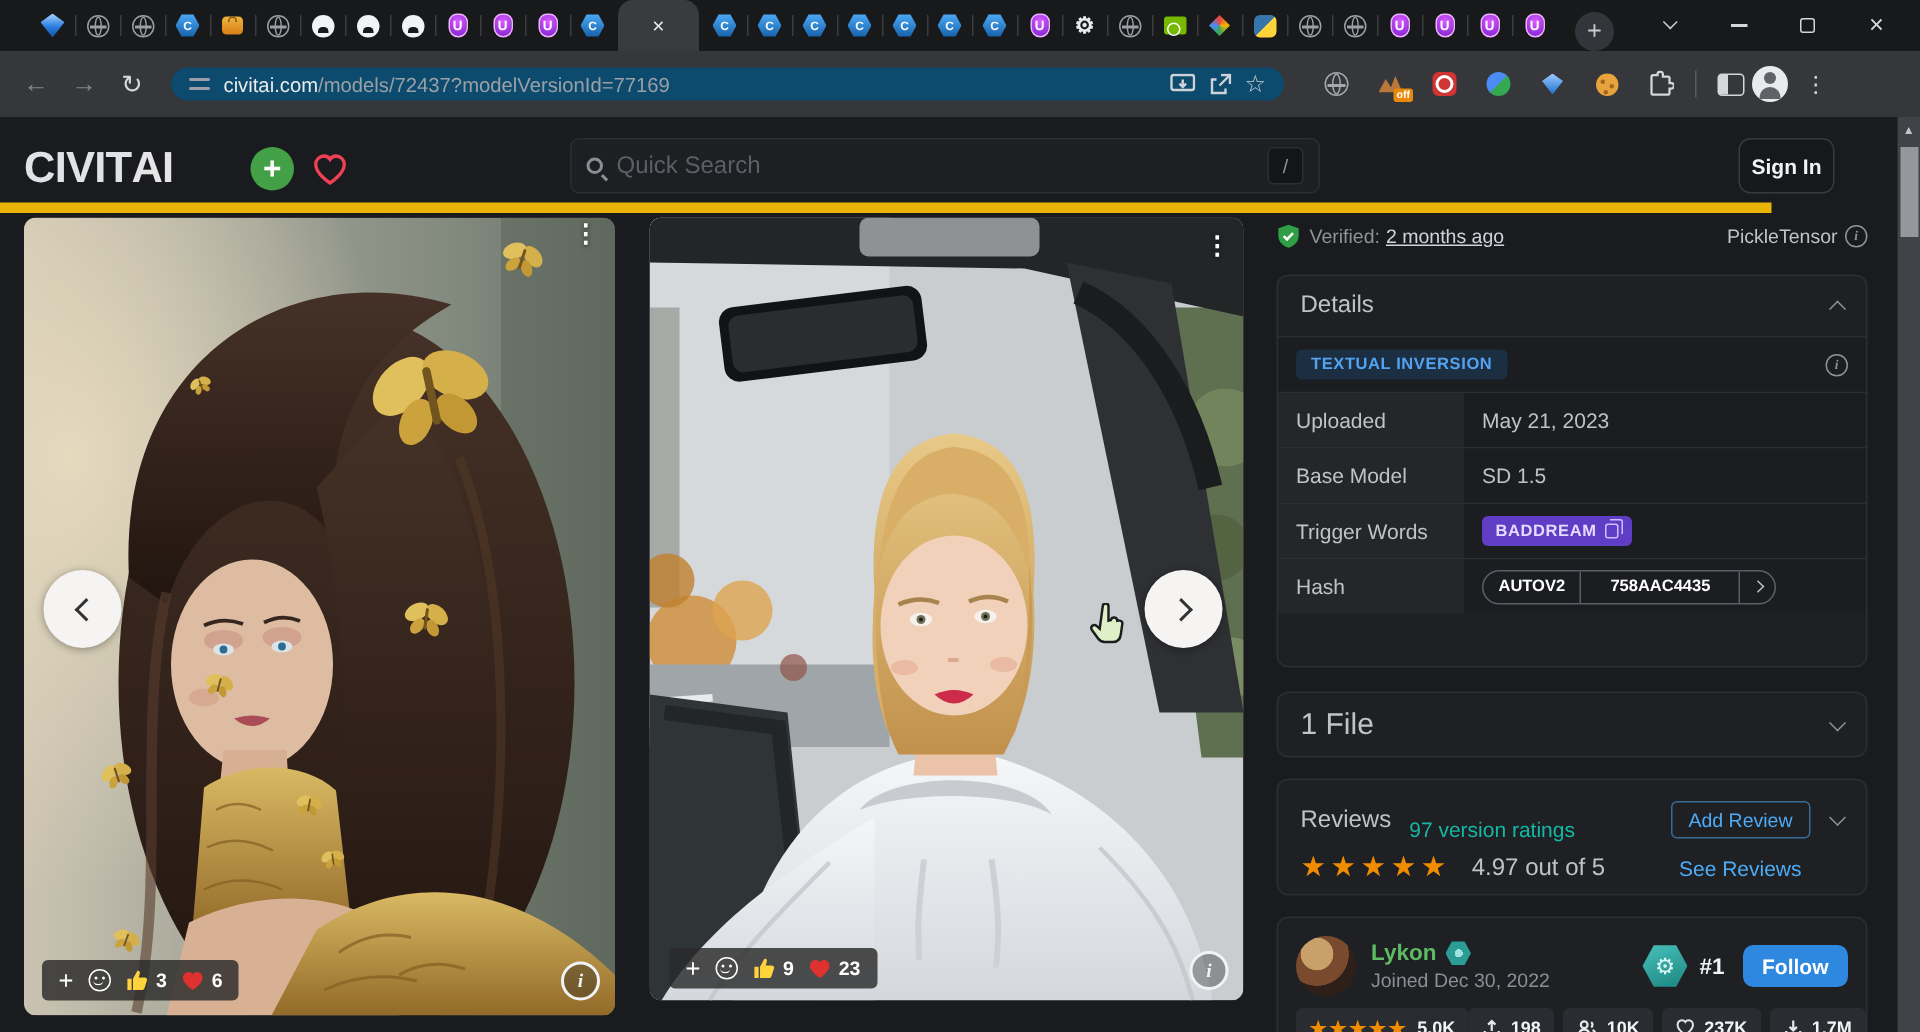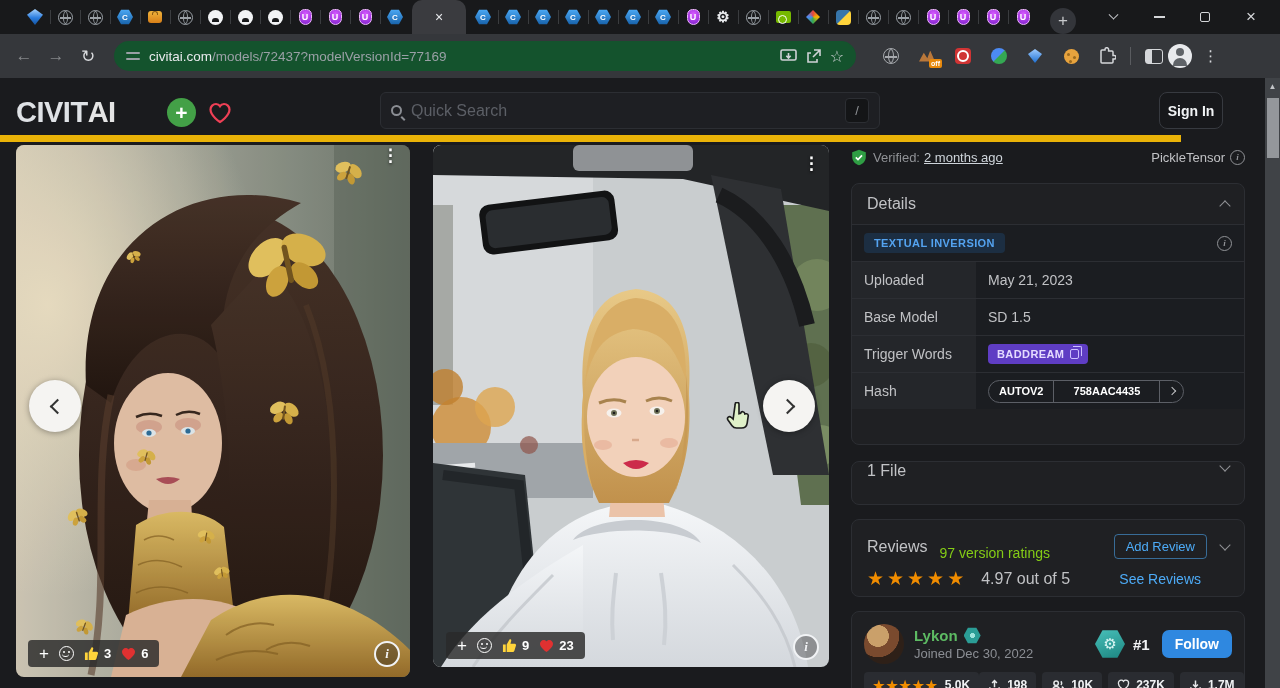--- a/index.html
+++ b/index.html
@@ -44,21 +44,21 @@
   .fav-nvidia { width:15px; height:12px; background:#76b900; border-radius:2px; }
   .fav-nvidia::before { content:''; position:absolute; width:7px; height:7px; border:1.6px solid #fff; border-radius:50%; left:2px; top:4px; }
   .fav-prism { width:14px; height:14px; clip-path:polygon(50% 0,100% 50%,50% 100%,0 50%);
     background:conic-gradient(#e8453c,#f5b400,#34a853,#4c8bf5,#e8453c); }
   .fav-python { width:15px; height:15px; border-radius:4px; background:linear-gradient(135deg,#3776ab 49%,#ffd43b 51%); }
 
   .toolbar { left:0; top:34px; width:1280px; height:44px; background:#35373b;
     display:flex; align-items:center; padding:0 8px; }
   .navbtn { width:32px; height:32px; display:flex; align-items:center; justify-content:center; font-size:17px; border-radius:50%; }
   .dim { color:#85878a; } .lit { color:#d8dadd; }
-  .omnibox { margin-left:10px; width:742px; height:30px; background:#14532d; border-radius:15px;
+  .omnibox { margin-left:10px; width:742px; height:22px; background:#0c4a6e; border-radius:15px;
     display:flex; align-items:center; padding:0 12px; gap:9px; }
   .tune-icon { width:14px; height:12px; position:relative; }
   .tune-icon::before, .tune-icon::after { content:''; position:absolute; left:0; right:0; height:1.8px; background:#9aa0a6; border-radius:2px; }
   .tune-icon::before { top:2px; } .tune-icon::after { top:8px; }
   .url { font-size:13.5px; white-space:nowrap; }
   .url-host { color:#e8eaed; } .url-path { color:#9aa0a6; }
   .omni-spacer { flex:1; }
   .omni-ic { color:#cfd2d6; display:flex; align-items:center; }
   .ext-cluster { display:flex; align-items:center; gap:10px; margin-left:22px; }
   .ext { width:26px; height:26px; display:flex; align-items:center; justify-content:center; position:relative; }
@@ -145,25 +145,25 @@
   .copy-ic { width:9px; height:10px; border:1.3px solid #cdbfff; border-radius:2px; position:relative; }
   .copy-ic::before { content:''; position:absolute; left:2px; top:-4px; width:8px; height:9px; border:1.3px solid #cdbfff; border-left:none; border-bottom:none; border-radius:0 2px 0 0; }
   .row-info { position:absolute; right:12px; }
   .hash-pill { display:flex; align-items:stretch; border:1px solid #5c5f66; border-radius:12px; height:23px; overflow:hidden; }
   .hash-seg { display:flex; align-items:center; padding:0 10px; font-size:11px; font-weight:bold; color:#fff; }
   .hash-seg + .hash-seg { border-left:1px solid #5c5f66; }
   .hash-mid { width:106px; justify-content:center; }
   .hash-chev { width:24px; justify-content:center; padding:0; }
   .chev-r-sm { width:6px; height:6px; border-right:1.8px solid #c1c2c5; border-top:1.8px solid #c1c2c5; transform:rotate(45deg); }
   .file-card { left:851px; top:461px; width:394px; height:44px; }
-  .fhead { height:42px; display:flex; align-items:flex-start; padding:0 15px; font-size:16px; color:#c1c2c5; }
+  .fhead { height:42px; display:flex; align-items:center; padding:0 15px; font-size:20px; color:#c1c2c5; }
   .reviews-card { left:851px; top:519px; width:394px; height:78px; padding:12px 15px; }
   .rev-row1 { display:flex; align-items:center; }
   .rev-title { font-size:16px; color:#c1c2c5; }
-  .rev-sub { font-size:14px; color:#84cc16; margin-left:12px;margin-top:13px; }
+  .rev-sub { font-size:14px; color:#14b8a6; margin-left:12px;margin-top:13px; }
   .addrev { margin-left:auto; border:1px solid rgba(77,171,247,.55); color:#4dabf7; font-size:13px;
     padding:4px 11px; border-radius:4px; background:transparent; }
   .rev-chev { margin-left:14px; }
   .rev-row2 { display:flex; align-items:center; margin-top:8px; }
   .stars { color:#f08c00; font-size:19px; letter-spacing:3px; line-height:1; }
   .rev-score { font-size:16px; color:#c1c2c5; margin-left:14px; }
   .seerev { font-size:14px; color:#4dabf7; margin-left:auto; margin-right:28px; }
   .creator-card { left:851px; top:611px; width:394px; height:96px; padding:12px; }
   .cr-row1 { display:flex; align-items:center; }
   .cr-avatar { width:40px; height:40px; border-radius:50%;

